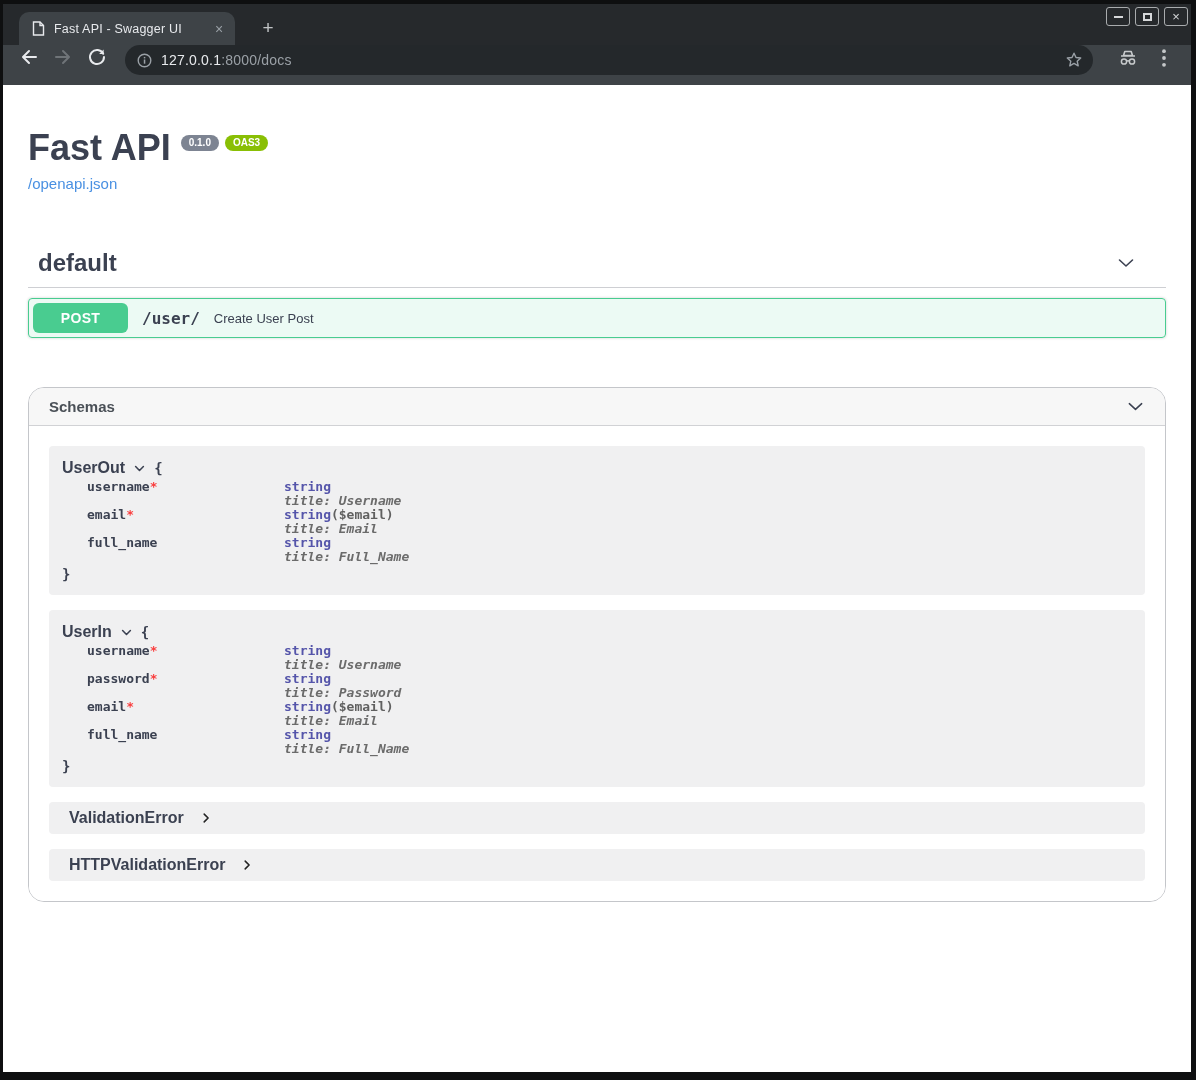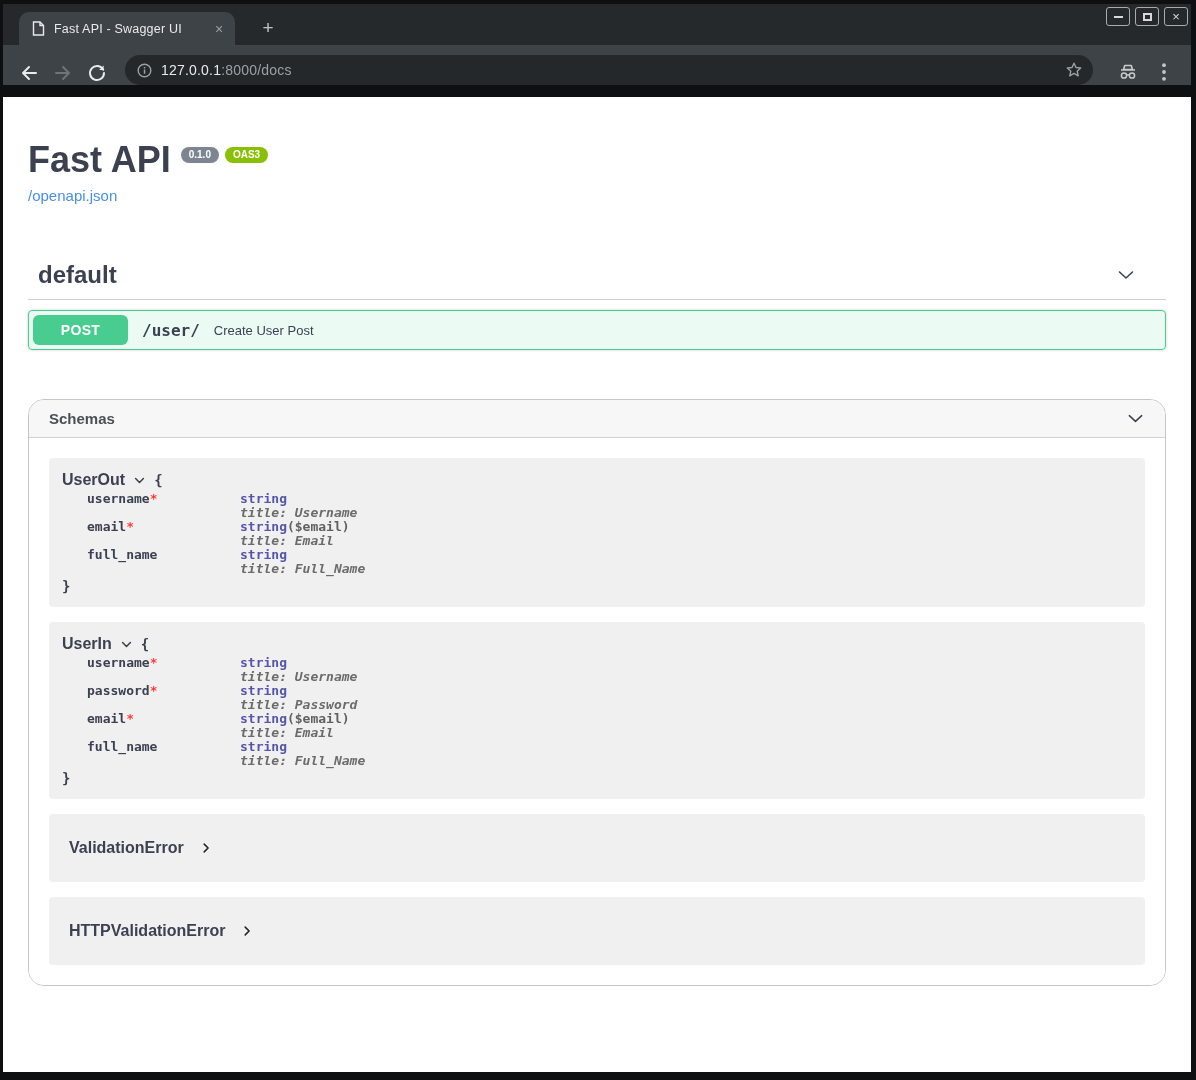--- a/index.html
+++ b/index.html
@@ -20,31 +20,31 @@
   .new-tab { position:absolute; left:253px; bottom:5px; width:24px; height:24px; color:#c0c3c5;
              font-size:19px; line-height:23px; text-align:center; font-weight:400; }
   .win-controls { position:absolute; right:3px; top:3px; display:flex; gap:5px; }
   .win-btn { width:24px; height:19px; border:1px solid #a9acae; border-radius:3px; color:#d6d8da;
              display:flex; align-items:center; justify-content:center; font-size:12px; background:transparent; }
   .min-bar { display:block; width:9px; height:2px; background:#d6d8da; }
   .max-box { display:block; width:9px; height:8px; border:2px solid #d6d8da; }
   .close-glyph { font-size:13px; line-height:13px; }
 
   
-  .toolbar { height:40px; background:#3e4347; display:flex; align-items:flex-end; padding:0 14px; flex:0 0 auto; }
+  .toolbar { height:40px; background:#3e4347; display:flex; align-items:flex-start; padding:0 14px; flex:0 0 auto; }
   .nav-icon { width:24px; height:24px; display:flex; align-items:center; justify-content:center; margin-right:10px; }
   .omnibox { flex:1; height:30px; background:#24282b; border-radius:15px; display:flex; align-items:center;
              padding:0 10px 0 12px; margin:0 12px 0 6px; }
   .url { flex:1; font-size:14px; margin-left:9px; letter-spacing:.2px; white-space:nowrap; }
   .url-host { color:#e8eaed; }
   .url-rest { color:#9aa0a6; }
   .right-icon { width:26px; height:26px; display:flex; align-items:center; justify-content:center; margin-left:10px; }
 
   
-  .content { flex:1; background:#ffffff; overflow:hidden;margin-top:12px; }
+  .content { flex:1; background:#ffffff; overflow:hidden; }
   .wrapper { padding:0 25px; color:#3b4151; }
 
   .info { margin-top:45px; }
   .title-row { display:flex; align-items:flex-start; }
   .api-title { font-size:36px; font-weight:700; color:#3b4151; line-height:1; }
   .badges { display:flex; gap:6px; margin:5px 0 0 10px; }
   .badge { font-size:10px; font-weight:700; color:#fff; border-radius:57px; padding:3px 8px; line-height:1; }
   .badge-version { background:#7d8492; }
   .badge-oas { background:#89bf04; }
   .spec-link { display:inline-block; margin-top:9px; font-size:15px; color:#4990e2; text-decoration:none; }
@@ -61,26 +61,26 @@
   .op-summary { margin-left:14px; font-size:13px; color:#3b4151; }
 
   .models { margin-top:49px; border:1px solid rgba(59,65,81,.3); border-radius:16px; overflow:hidden; }
   .models-header { display:flex; align-items:center; justify-content:space-between; padding:9px 20px;
                    background:#f7f7f7; border-bottom:1px solid rgba(59,65,81,.2); }
   .models-title { font-size:15px; font-weight:700; color:#4a5057; }
   .models-body { padding:20px; background:#fff; }
 
   .model-box { background:#f0f0f1; border-radius:4px; padding:13px; margin-bottom:15px; }
   .model-box:last-child { margin-bottom:0; }
-  .model-box.collapsed { padding:25px 20px; }
+  .model-box.collapsed { padding:7px 20px; }
   .model-head { display:flex; align-items:center; gap:8px; }
   .model-name { font-size:16px; font-weight:700; color:#3b4151; }
   .brace { font-family:"DejaVu Sans Mono", monospace; font-size:14px; font-weight:700; color:#3b4151; }
   .props { margin:3px 0 2px 25px; }
-  .prop-row { display:flex; }
+  .prop-row { display:flex;gap:44px; }
   .prop-name { width:153px; font-family:"DejaVu Sans Mono", monospace; font-size:13px; font-weight:700;
                color:#3b4151; line-height:14px; }
   .star { color:#f93e3e; }
   .prop-def { font-family:"DejaVu Sans Mono", monospace; font-size:13px; line-height:14px; }
   .prop-type { color:#5555aa; font-weight:700; }
   .prop-format { color:#606060; font-weight:700; }
   .prop-title { color:#6b6b6b; font-style:italic; font-weight:700; }
 
   svg { display:block; }
 </style>

